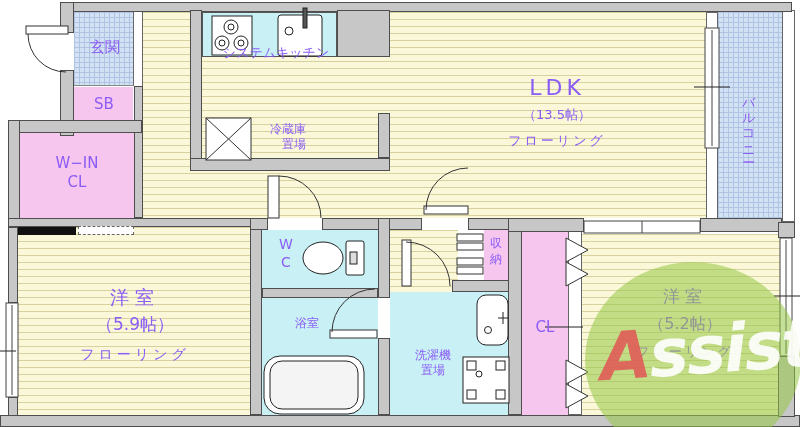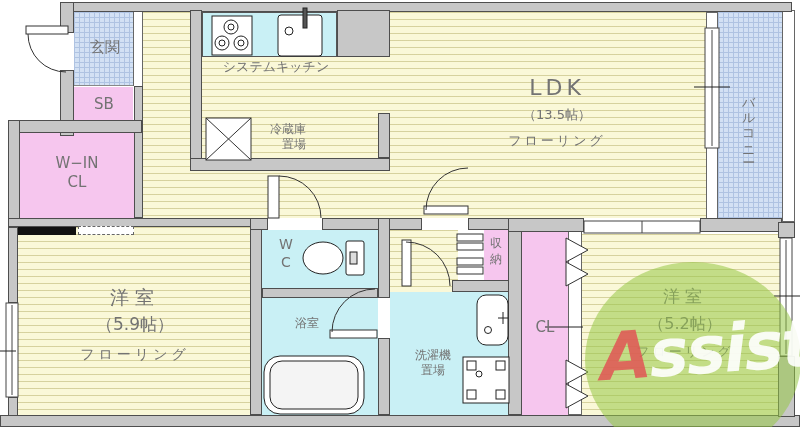--- a/index.html
+++ b/index.html
@@ -11,21 +11,21 @@
   .tile{background-color:#d3e1f4;
         background-image:linear-gradient(#afc3e2 1px, transparent 1px),
                          linear-gradient(90deg,#afc3e2 1px, transparent 1px);
         background-size:5px 5px;}
   .pink{background:#f6c6ee;}
   .cyan{background:#c9f0f5;}
   .white{background:#fff;}
   .wall{position:absolute;box-sizing:border-box;background:#c7c7c7;border:1px solid #4e4e4e;z-index:2;}
   .thin{border:1px solid #666;}
   svg.overlay{position:absolute;left:0;top:0;z-index:3;}
-  .lbl{position:absolute;z-index:4;color:#737373;text-align:center;line-height:1.25;white-space:nowrap;}
+  .lbl{position:absolute;z-index:4;color:#8b5cf6;text-align:center;line-height:1.25;white-space:nowrap;}
   .vert{writing-mode:vertical-rl;text-orientation:upright;letter-spacing:2px;}
   .logo-ellipse{position:absolute;z-index:5;border-radius:50%;}
   .logo-text{position:absolute;z-index:6;font-weight:bold;font-style:italic;
              font-size:66px;letter-spacing:-2px;transform:rotate(-4deg);line-height:1;}
   .logo-a{color:rgba(224,85,85,.85);}
   .logo-rest{color:rgba(255,255,255,.9);}
 </style>
 </head>
 <body>
 
@@ -192,21 +192,21 @@
       <circle cx="479" cy="374" r="3"></circle>
     </g>
   </svg>
 
   <div class="lbl" style="left:83px;top:38px;width:44px;font-size:15px">玄関</div>
   <div class="lbl" style="left:86px;top:95px;width:36px;font-size:15px">SB</div>
   <div class="lbl" style="left:36px;top:154px;width:82px;font-size:15px">
     <span>W−IN</span><br>
     <span>CL</span>
   </div>
-  <div class="lbl" style="left:204px;top:59px;width:144px;font-size:13px">システムキッチン</div>
+  <div class="lbl" style="left:204px;top:45px;width:144px;font-size:13px">システムキッチン</div>
   <div class="lbl" style="left:252px;top:122px;width:54px;font-size:12px;text-align:right">
     <span>冷蔵庫</span><br>
     <span style="padding-left:8px">置場</span>
   </div>
   <div class="lbl" style="left:457px;top:74px;width:200px;font-size:22px;letter-spacing:4px">LDK</div>
   <div class="lbl" style="left:457px;top:107px;width:200px;font-size:13px">（13.5帖）</div>
   <div class="lbl" style="left:457px;top:133px;width:200px;font-size:13px;letter-spacing:3px">フローリング</div>
   <div class="lbl vert" style="left:740px;top:68px;height:110px;font-size:13px">バルコニー</div>
   <div class="lbl" style="left:35px;top:286px;width:200px;font-size:19px;letter-spacing:6px">洋室</div>
   <div class="lbl" style="left:35px;top:314px;width:200px;font-size:17px">（5.9帖）</div>

